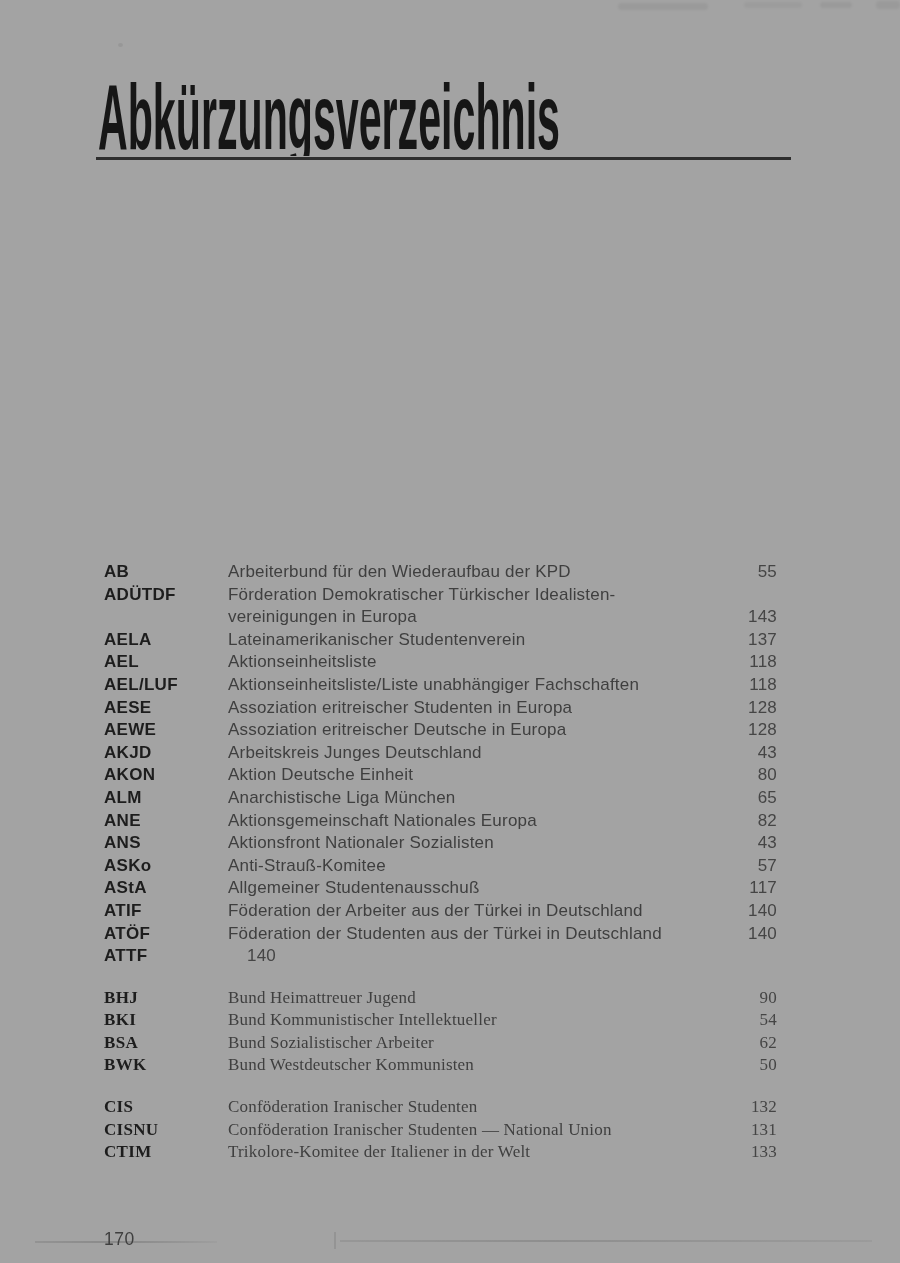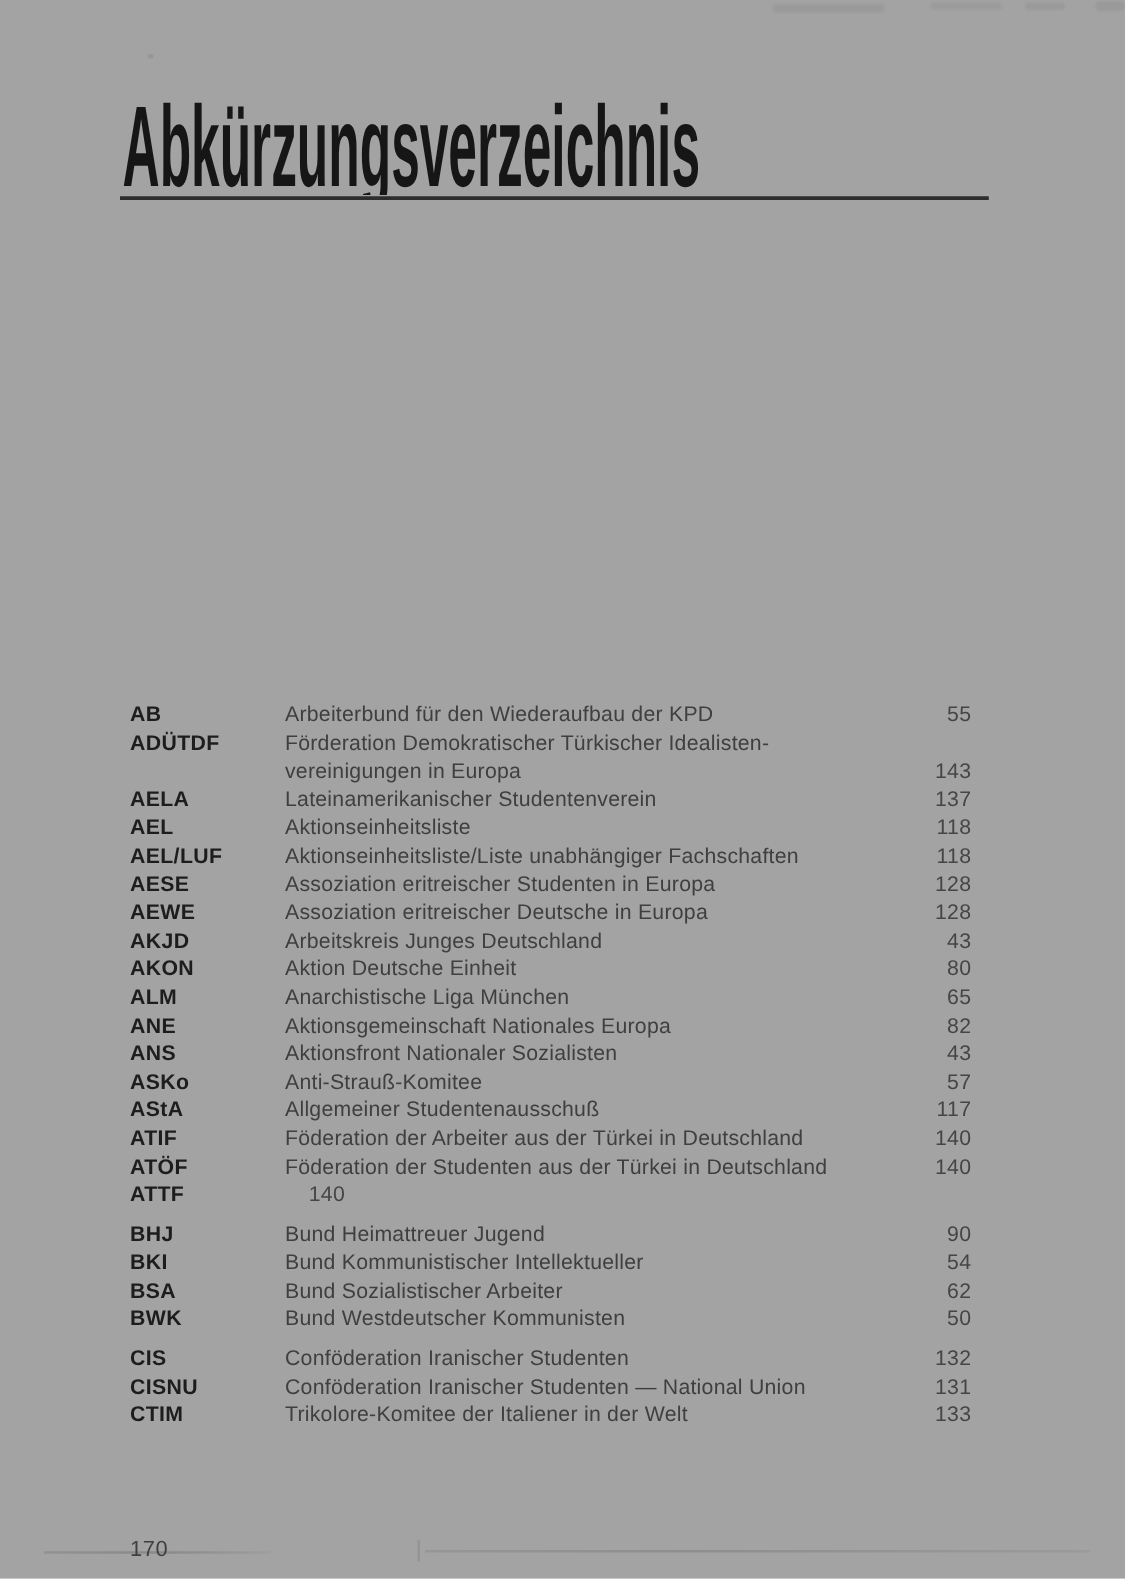--- a/index.html
+++ b/index.html
@@ -40,21 +40,21 @@
   .abbr-list {
     position: absolute;
     left: 104px;
     top: 561px;
     width: 673px;
     font-size: 17px;
     line-height: 22.6px;
     color: #3f3f3f;
     letter-spacing: 0.2px;
   }
-  .group + .group { margin-top: 9px; }
+  .group + .group { margin-top: 19px; font-family: Liberation Serif, serif; }
   .row { display: flex; align-items: center; }
   .col-abbr {
     width: 124px;
     flex: 0 0 124px;
     font-weight: 700;
     color: #1d1d1d;
     letter-spacing: 0.3px;
   }
   .col-desc { flex: 1 1 auto; }
   .col-page {

